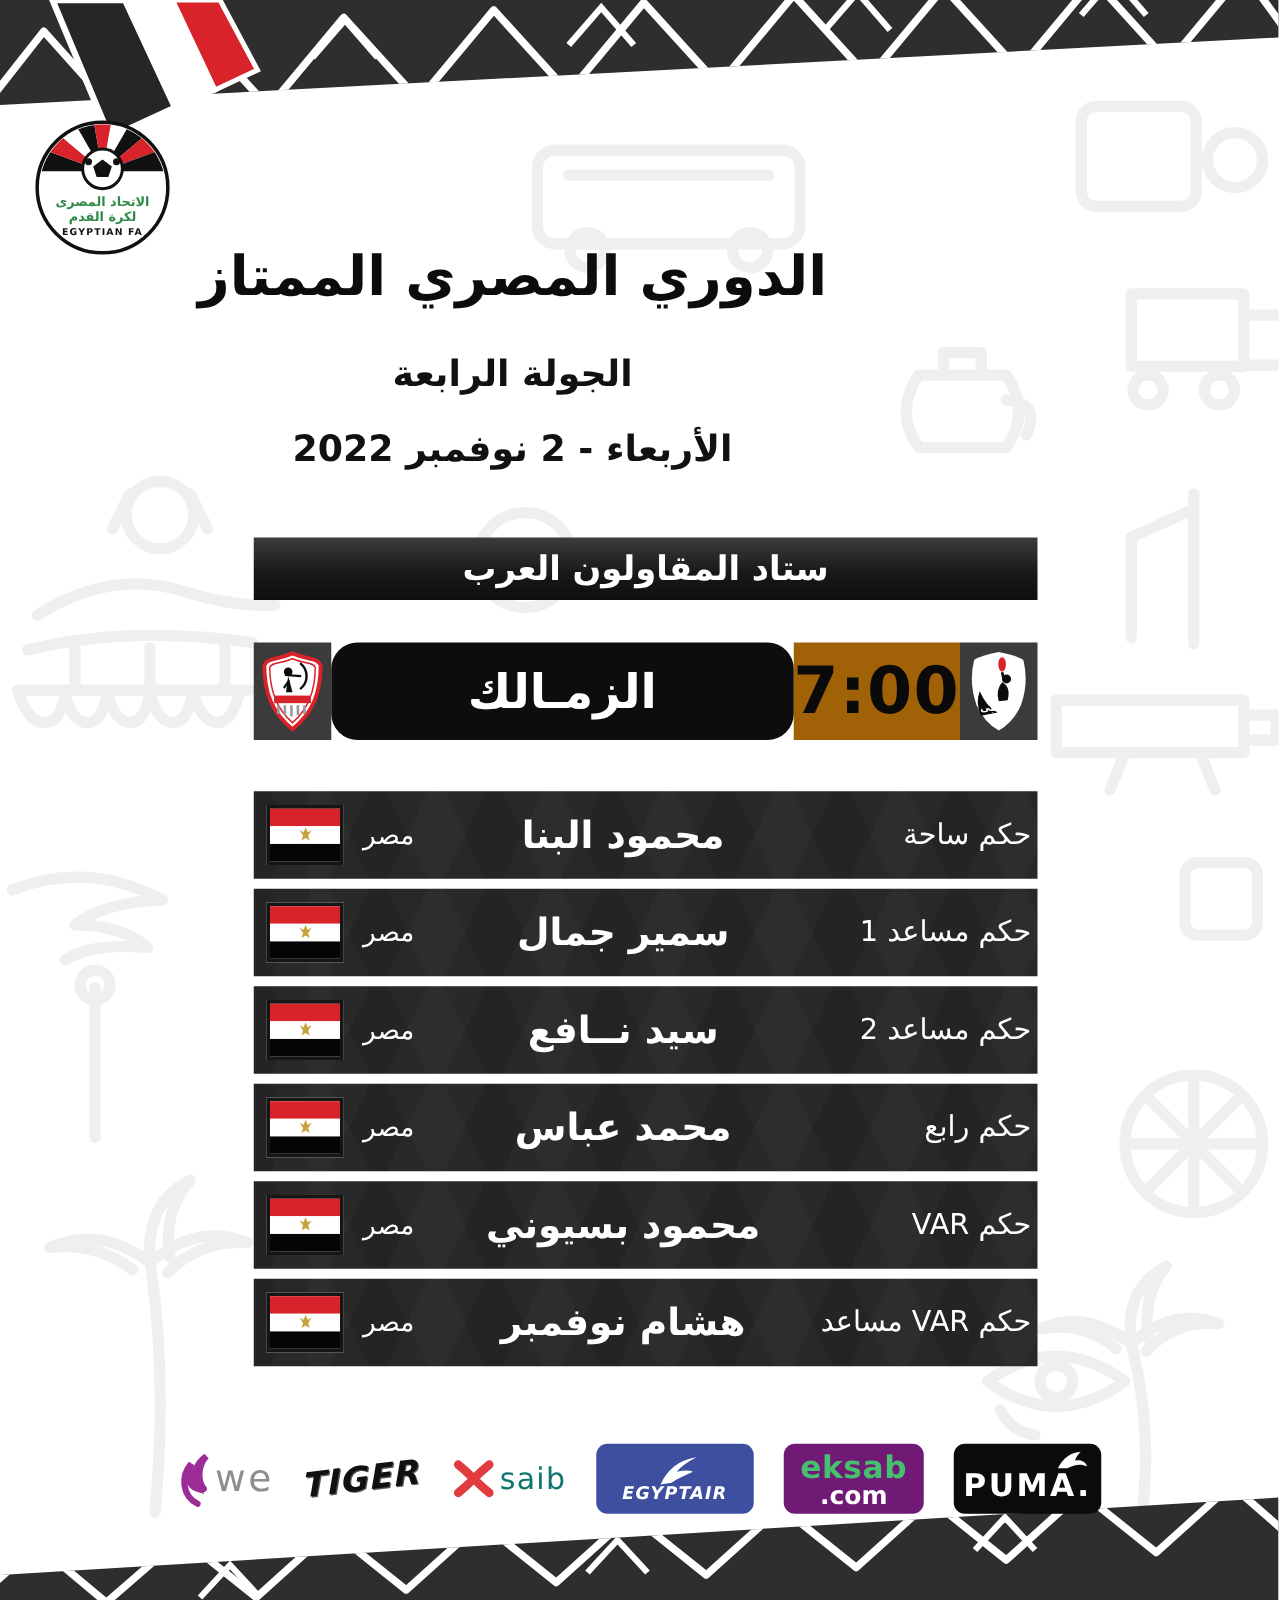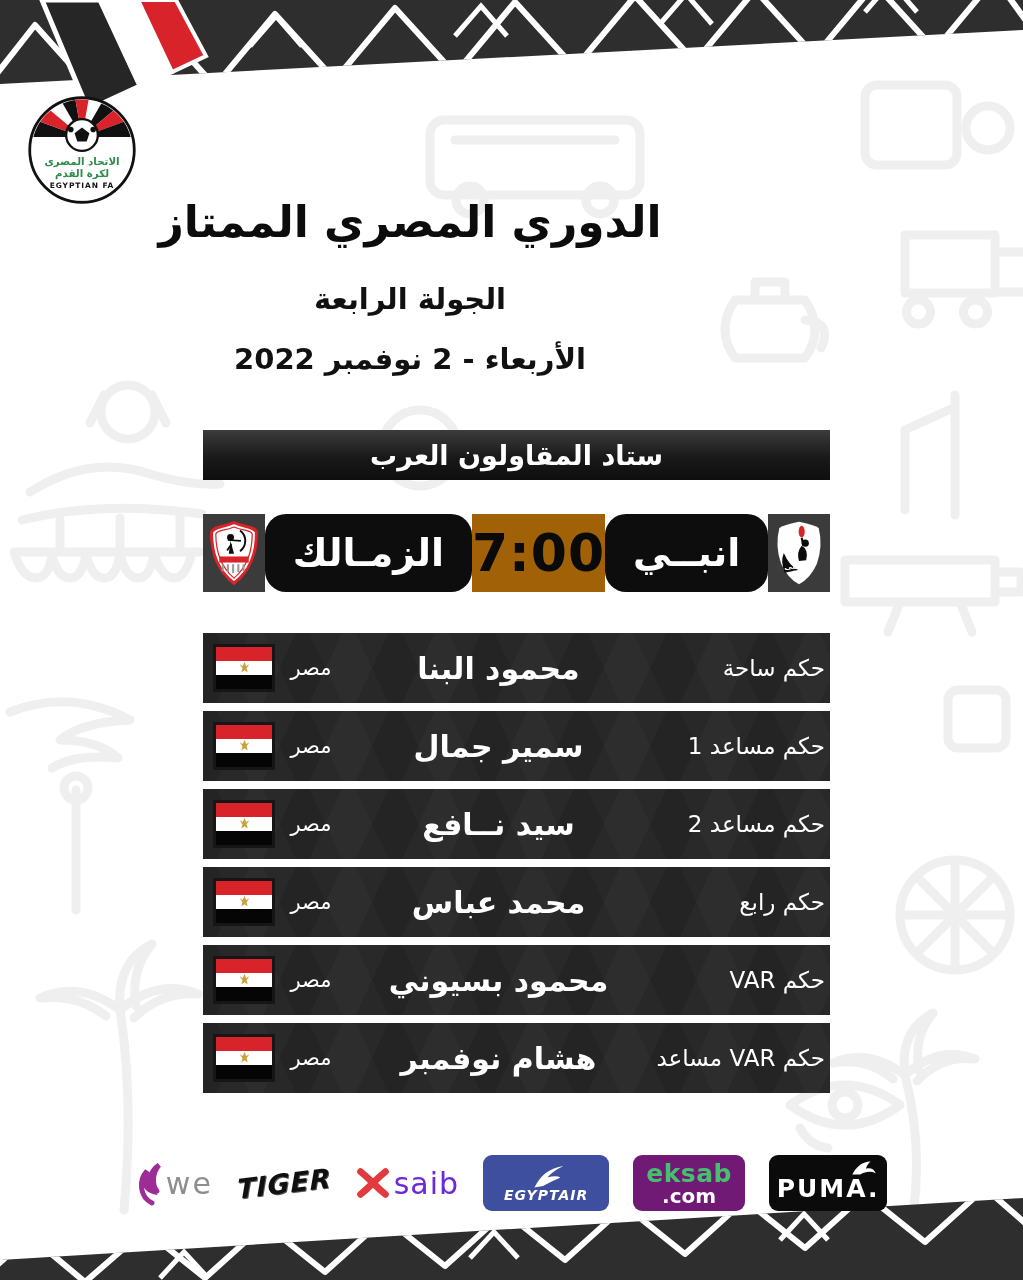--- a/index.html
+++ b/index.html
@@ -72,21 +72,21 @@
     position:absolute;left:0;top:1152px;width:1023px;height:62px;
     display:flex;align-items:center;justify-content:center;gap:24px;
   }
   .sponsor{display:flex;align-items:center;}
   .we-word{font-size:30px;color:#8e8e8e;letter-spacing:2px;margin-left:4px;}
   .tiger-word{
     font-size:27px;font-weight:bold;font-style:italic;color:#101010;
     transform:rotate(-7deg) skewX(-6deg);letter-spacing:1px;
     text-shadow:1px 1px 0 #555;
   }
-  .saib-word{font-size:30px;color:#6d28d9;letter-spacing:1px;margin-left:4px;}
+  .saib-word{font-size:24px;color:#0f766e;letter-spacing:1px;margin-left:4px;}
   .badge{
     height:56px;border-radius:9px;display:flex;flex-direction:column;
     align-items:center;justify-content:center;box-sizing:border-box;
   }
   .egyptair-badge{width:126px;background:#3f4fa0;}
   .egyptair-word{color:#fff;font-size:14px;font-weight:bold;font-style:italic;letter-spacing:1px;margin-top:-2px;}
   .eksab-badge{width:112px;background:#701a75;line-height:1;}
   .eksab-word{color:#45c06d;font-size:25px;font-weight:bold;letter-spacing:.5px;}
   .eksabcom-word{color:#fff;font-size:20px;font-weight:bold;}
   .puma-badge{width:118px;background:#0b0b0b;position:relative;}
@@ -209,21 +209,20 @@
       <svg width="54" height="68" viewBox="0 0 60 76">
         <path d="M30 3 Q14 6 8 10 Q3 30 10 50 Q17 66 30 73 Q43 66 50 50 Q57 30 52 10 Q46 6 30 3 Z" fill="#ffffff"></path>
         <ellipse cx="33" cy="14" rx="3.4" ry="6.5" fill="#d8232a"></ellipse>
         <circle cx="37" cy="27" r="4" fill="#0b0b0b"></circle>
         <path d="M33 30 q8 4 5 16 l-8 1 q-3 -10 3 -17 Z" fill="#0b0b0b"></path>
         <path d="M35 30 L33 21" stroke="#0b0b0b" stroke-width="2.4" fill="none"></path>
         <path d="M13 38 q6 14 16 19 l-15 3 q-5 -12 -1 -22 Z" fill="#0b0b0b"></path>
         <text x="23" y="56" text-anchor="middle" font-size="9" font-weight="bold" fill="#ffffff" font-family="DejaVu Sans, sans-serif">انبى</text>
       </svg>
     </div>
-    <div class="team-name">انبــي</div>
     <div class="time-box">7:00</div>
     <div class="team-name">الزمـالك</div>
     <div class="team-logo-box">
       <svg width="52" height="66" viewBox="0 0 60 74">
         <path d="M30 2 C16 8 7 6 4 13 C4 38 11 57 30 72 C49 57 56 38 56 13 C53 6 44 8 30 2 Z" fill="#ffffff" stroke="#d8232a" stroke-width="3.6"></path>
         <path d="M30 7 C18 12 11 10 9 15 C9 36 15 53 30 66 C45 53 51 36 51 15 C49 10 42 12 30 7 Z" fill="none" stroke="#d8232a" stroke-width="1.4"></path>
         <circle cx="26" cy="19" r="4" fill="#0b0b0b"></circle>
         <path d="M26 23 L30 38 L24 38 Z" fill="#0b0b0b"></path>
         <path d="M37 11 A15 15 0 0 1 37 35" fill="none" stroke="#0b0b0b" stroke-width="2.2"></path>
         <path d="M23 22 L38 23 M27 27 L22 34" stroke="#0b0b0b" stroke-width="2"></path>

